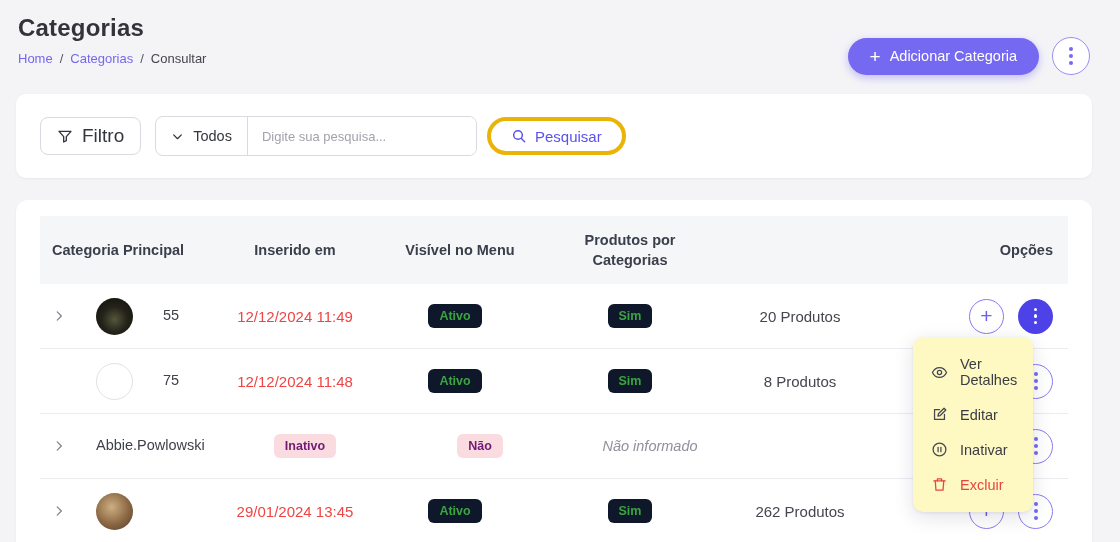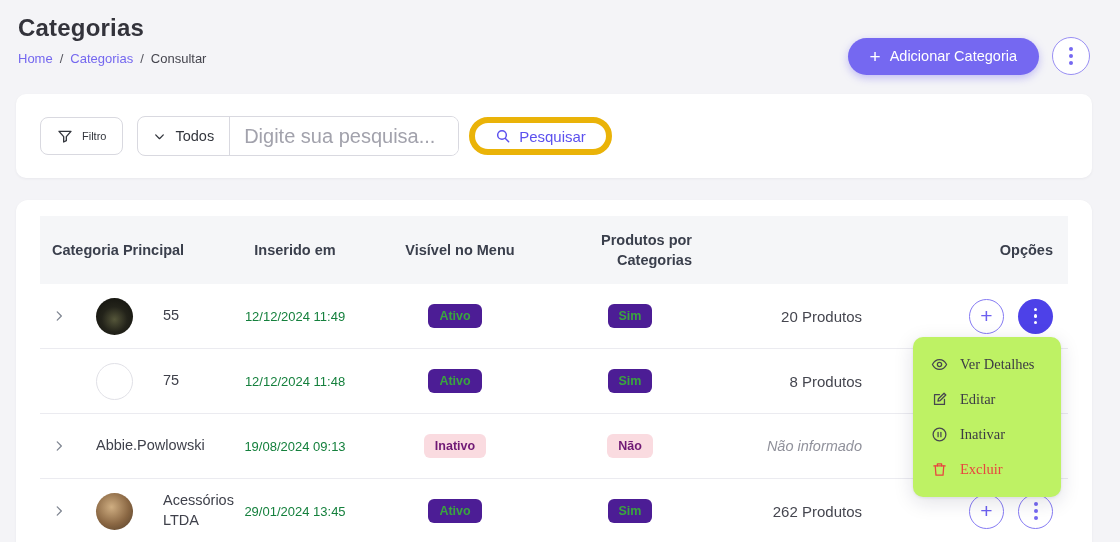--- a/index.html
+++ b/index.html
@@ -35,82 +35,81 @@
   .dots-v i { width: 4px; height: 4px; border-radius: 50%; background: #7568f1; }
 
   
   .filter-card {
     margin-left: 16px; width: 1076px; height: 84px; background: #fff; border-radius: 10px;
     display: flex; align-items: center; padding: 0 24px; gap: 14px;
     box-shadow: 0 1px 3px rgba(20,20,50,.05);
   }
   .btn-filtro {
     height: 38px; padding: 0 16px; border: 1px solid #d9d9e0; border-radius: 8px; background: #fff;
-    font-size: 11px; color: #33363d; font-weight: 500; font-family: inherit; cursor: pointer;
+    font-size: 19px; color: #33363d; font-weight: 500; font-family: inherit; cursor: pointer;
     display: flex; gap: 9px; align-items: center;
   }
   .input-group { display: flex; height: 40px; border: 1px solid #d9d9e0; border-radius: 8px; background: #fff; overflow: hidden; }
   .dropdown-scope {
     display: flex; align-items: center; gap: 9px; padding: 0 15px; cursor: pointer;
     border-right: 1px solid #d9d9e0; font-size: 14.5px; color: #33363d; font-weight: 500;
   }
-  .search-input { border: none; outline: none; width: 228px; padding: 0 14px; font-size: 20px; font-family: inherit; color: #14532d; }
+  .search-input { border: none; outline: none; width: 228px; padding: 0 14px; font-size: 13px; font-family: inherit; color: #14532d; }
   .search-input::placeholder { color: #a2a2ac; }
   .btn-pesquisar {
-    height: 38px; padding: 0 20px; border-radius: 999px; border: 6px solid #eab308; cursor: pointer;
+    height: 38px; padding: 0 20px; border-radius: 999px; border: 4px solid #eab308; cursor: pointer;
     color: #5c50ee; background: #fff; font-size: 15px; font-family: inherit;
     display: flex; align-items: center; gap: 8px; margin-left: -4px;
   }
 
   
   .table-card {
     margin: 22px 0 0 16px; width: 1076px; height: 380px; background: #fff; border-radius: 12px;
     padding: 16px 24px 0; box-shadow: 0 1px 3px rgba(20,20,50,.05);
   }
   .thead {
     display: flex; align-items: center; height: 68px; background: #f5f6f8;
     font-size: 14.5px; font-weight: 700; color: #3a3f4c;
   }
   .trow { display: flex; align-items: center; height: 65px; border-bottom: 1px solid #ebebf0; font-size: 14.5px; }
   .c1 { width: 180px; padding-left: 12px; text-align: left; }
   .c2 { width: 150px; text-align: center; }
   .c3 { width: 170px; text-align: center; }
   .c4 { width: 180px; text-align: center; }
-  .c5 { width: 160px; text-align: right; padding: 0 18px; line-height: 1.4; }
+  .c5 { width: 160px; text-align: center; padding: 0 18px; line-height: 1.4; }
   .c6 { flex: 1; display: flex; justify-content: flex-end; align-items: center; gap: 14px; padding-right: 15px; }
   .thead .c6 { display: block; text-align: right; }
 
   .cat-cell { display: flex; align-items: center; gap: 30px; }
   .chev { width: 14px; height: 14px; flex: 0 0 14px; color: #7f8591; cursor: pointer; }
   .chev-spacer { width: 14px; flex: 0 0 14px; }
   .avatar { width: 37px; height: 37px; border-radius: 50%; flex: 0 0 37px; }
   .avatar-dark { background: radial-gradient(circle at 50% 58%, #55563a 0%, #23231a 45%, #0f0f0b 100%); }
   .avatar-empty { background: #fff; border: 1px solid #e1e1e7; }
   .avatar-brown { background: radial-gradient(circle at 42% 38%, #cfae82 0%, #8a6743 55%, #4e3b27 100%); }
   .cat-name { color: #3f414b; max-width: 90px; line-height: 1.35; }
-  .date-cell { font-size: 13px; color: #15803d; }
+  .date-cell { font-size: 15px; color: #ef4444; }
   .products-cell { font-size: 15px; color: #45464f; }
   .products-muted { font-style: italic; color: #90919b; font-size: 14.5px; }
 
   .badge { display: inline-block; padding: 5px 11px; border-radius: 6px; font-size: 12.5px; font-weight: 700; }
-  .badge-green { background: #4c1d95; color: #3aa53e; }
+  .badge-green { background: #0f172a; color: #3aa53e; }
   .badge-red { background: #fadbe0; color: #701a75; }
 
   .btn-opt { width: 35px; height: 35px; border-radius: 50%; display: flex; align-items: center; justify-content: center; cursor: pointer; }
   .btn-plus { background: #fff; border: 1px solid #867bf3; color: #6c60f0; font-size: 21px; font-weight: 300; line-height: 1; padding-bottom: 2px; }
   .btn-dots-filled { background: #4d41e8; border: none; }
   .btn-dots-filled .dots-v i { background: #fff; width: 3.5px; height: 3.5px; }
   .btn-dots-outline { background: #fff; border: 1px solid #867bf3; }
 
   
   .context-menu {
-    position: absolute; left: 913px; top: 337px; width: 148px; z-index: 20;
-    background: #bef264; border-radius: 10px; padding: 10px 0;
+    position: absolute; left: 913px; top: 337px; width: 120px; z-index: 20;
+    background: #fef9c3; border-radius: 10px; padding: 10px 0;
     box-shadow: 0 5px 20px rgba(25,25,60,.13), 0 1px 3px rgba(25,25,60,.08);
-    font-family: Liberation Serif, serif;
   }
   .menu-item { display: flex; align-items: center; gap: 12px; padding: 9px 18px; font-size: 14.5px; color: #3c3c44; cursor: pointer; }
   .menu-item .mi-icon { width: 17px; height: 17px; color: #47474f; flex: 0 0 17px; }
   .menu-item.danger { color: #e8453f; }
   .menu-item.danger .mi-icon { color: #e8453f; }
 
   svg { display: block; }
 </style>
 </head>
 <body>
@@ -227,21 +226,20 @@
 
   <div class="trow">
     <div class="c1">
       <div class="cat-cell">
         <svg class="chev" viewBox="0 0 24 24" fill="none" stroke="currentColor" stroke-width="2.2" stroke-linecap="round" stroke-linejoin="round">
             <polyline points="9 5 16 12 9 19"></polyline>
           </svg>
         <span class="cat-name" style="max-width:130px">Abbie.Powlowski</span>
       </div>
     </div>
-    <div class="c2 date-cell">19/08/2024 09:13</div>
     <div class="c3"><span class="badge badge-red">Inativo</span></div>
     <div class="c4"><span class="badge badge-red">Não</span></div>
     <div class="c5 products-muted">Não informado</div>
     <div class="c6">
       <button class="btn-opt btn-plus">+</button>
       <button class="btn-opt btn-dots-outline">
         <span class="dots-v">
             <i></i>
             <i></i>
             <i></i>
@@ -250,21 +248,20 @@
     </div>
   </div>
 
   <div class="trow">
     <div class="c1">
       <div class="cat-cell">
         <svg class="chev" viewBox="0 0 24 24" fill="none" stroke="currentColor" stroke-width="2.2" stroke-linecap="round" stroke-linejoin="round">
             <polyline points="9 5 16 12 9 19"></polyline>
           </svg>
         <span class="avatar avatar-brown"></span>
-        <span class="cat-name">Acessórios LTDA</span>
       </div>
     </div>
     <div class="c2 date-cell">29/01/2024 13:45</div>
     <div class="c3"><span class="badge badge-green">Ativo</span></div>
     <div class="c4"><span class="badge badge-green">Sim</span></div>
     <div class="c5 products-cell">262 Produtos</div>
     <div class="c6">
       <button class="btn-opt btn-plus">+</button>
       <button class="btn-opt btn-dots-outline">
         <span class="dots-v">

